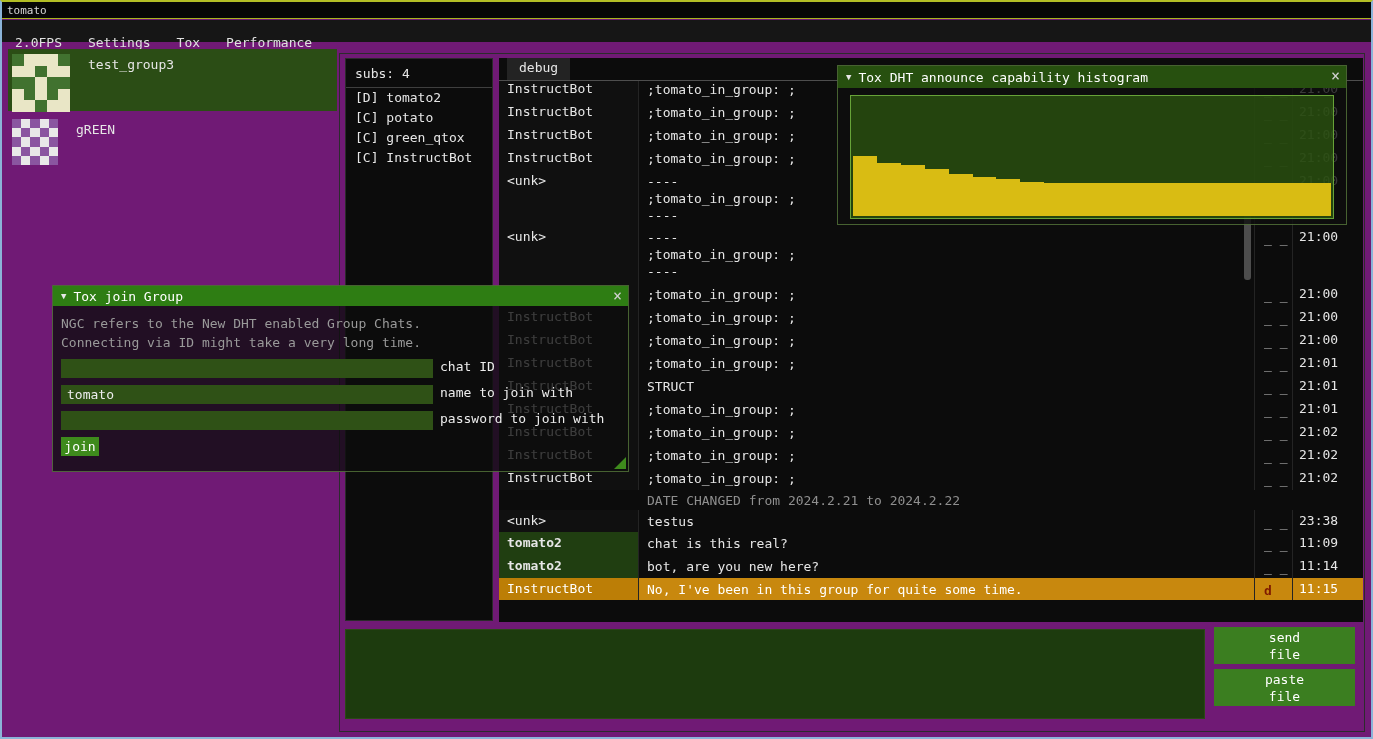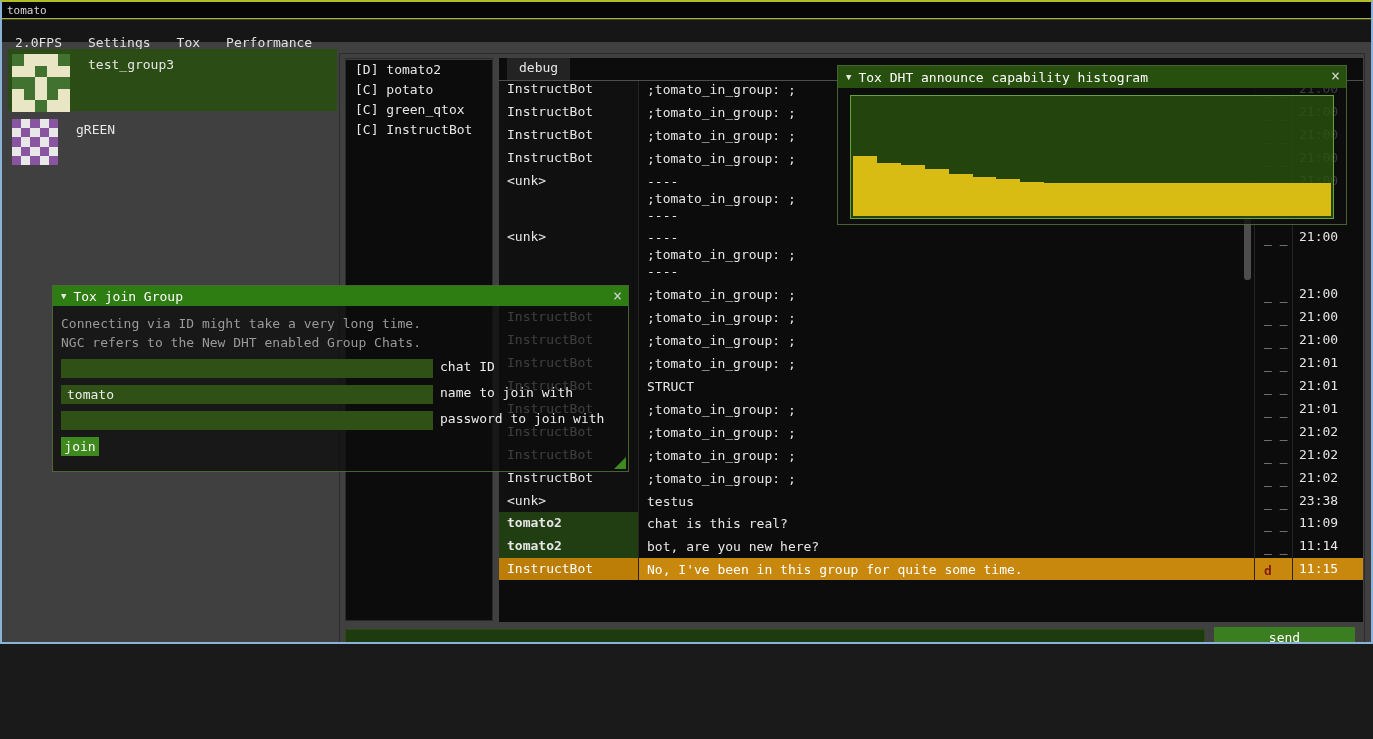--- a/index.html
+++ b/index.html
@@ -1,19 +1,19 @@
 <!DOCTYPE html>
 <html><head>
 <meta charset="utf-8">
 <style>
   * { margin:0; padding:0; box-sizing:border-box; }
   html,body { background:#1a1a1a; }
   .app {
-    position:relative; width:1373px; height:644px; overflow:hidden;
-    background:#404040; color:#e6e6e6;
+    position:relative; width:1373px; height:739px; overflow:hidden;
+    background:#701a75; color:#e6e6e6;
     border:2px solid #8bb3d8; border-top:2px solid #b2bd25;
     font-family:"DejaVu Sans Mono", monospace; font-size:13px;
   }
   .titlebar { position:absolute; left:0; top:0; width:100%; height:17px; background:#060606;
     border-bottom:1px solid #a9b41f; font-size:11px; color:#d8d8d8; padding:2px 0 0 5px; }
   .menubar { position:absolute; left:0; top:18px; width:100%; height:22px; background:#161616; display:flex; align-items:center; }
   .menu-item { padding:0 13px; height:22px; line-height:22px; color:#e0e0e0; cursor:default;margin-top:24px; }
 
   
   .sidebar { position:absolute; left:6px; top:47px; width:329px; }
@@ -155,20 +155,21 @@
           <div style="background: rgb(232, 232, 232);"></div>
           <div style="background: rgb(138, 85, 160);"></div>
         </div>
         <div class="group-label">gREEN</div>
       </div>
     </div>
 
   <div class="main-box"></div>
 
   <div class="members">
+    <div class="members-header">subs: 4</div>
     <div class="members-sep"></div>
     <div id="member-list">
         <div class="member-item">[D] tomato2</div>
         <div class="member-item">[C] potato</div>
         <div class="member-item">[C] green_qtox</div>
         <div class="member-item">[C] InstructBot</div>
       </div>
   </div>
 
   <div class="tabbar">
@@ -293,20 +294,23 @@
         <div class="cell time">21:02</div>
       </div>
       <div class="crow" style="height: 23px;">
         <div class="cell name">InstructBot</div>
         <div class="cell msg">
           <div>;tomato_in_group: ;</div>
         </div>
         <div class="cell flags">_ _</div>
         <div class="cell time">21:02</div>
       </div>
+      <div class="crow" style="height: 20px;">
+        <div class="sys-cell">DATE CHANGED from 2024.2.21 to 2024.2.22</div>
+      </div>
       <div class="crow" style="height: 22px;">
         <div class="cell name">&lt;unk&gt;</div>
         <div class="cell msg">
           <div>testus</div>
         </div>
         <div class="cell flags">_ _</div>
         <div class="cell time">23:38</div>
       </div>
       <div class="crow hl-green" style="height: 23px;">
         <div class="cell name">tomato2</div>
@@ -342,22 +346,22 @@
   <button class="file-btn" id="paste-btn">paste
 file</button>
 
   <div class="imwin join-win">
     <div class="wtitle">
       <span class="warrow">▼</span>
       <span>Tox join Group</span>
       <span class="wclose">×</span>
     </div>
     <div class="jbody">
+      <div class="jinfo">NGC refers to the New DHT enabled Group Chats.</div>
       <div class="jinfo">Connecting via ID might take a very long time.</div>
-      <div class="jinfo">NGC refers to the New DHT enabled Group Chats.</div>
       <div id="join-fields">
           <div class="jfield">
             <input class="jinput" style="">
             <div class="jlabel">chat ID</div>
           </div>
           <div class="jfield">
             <input class="jinput" value="tomato" style="">
             <div class="jlabel">name to join with</div>
           </div>
           <div class="jfield">

